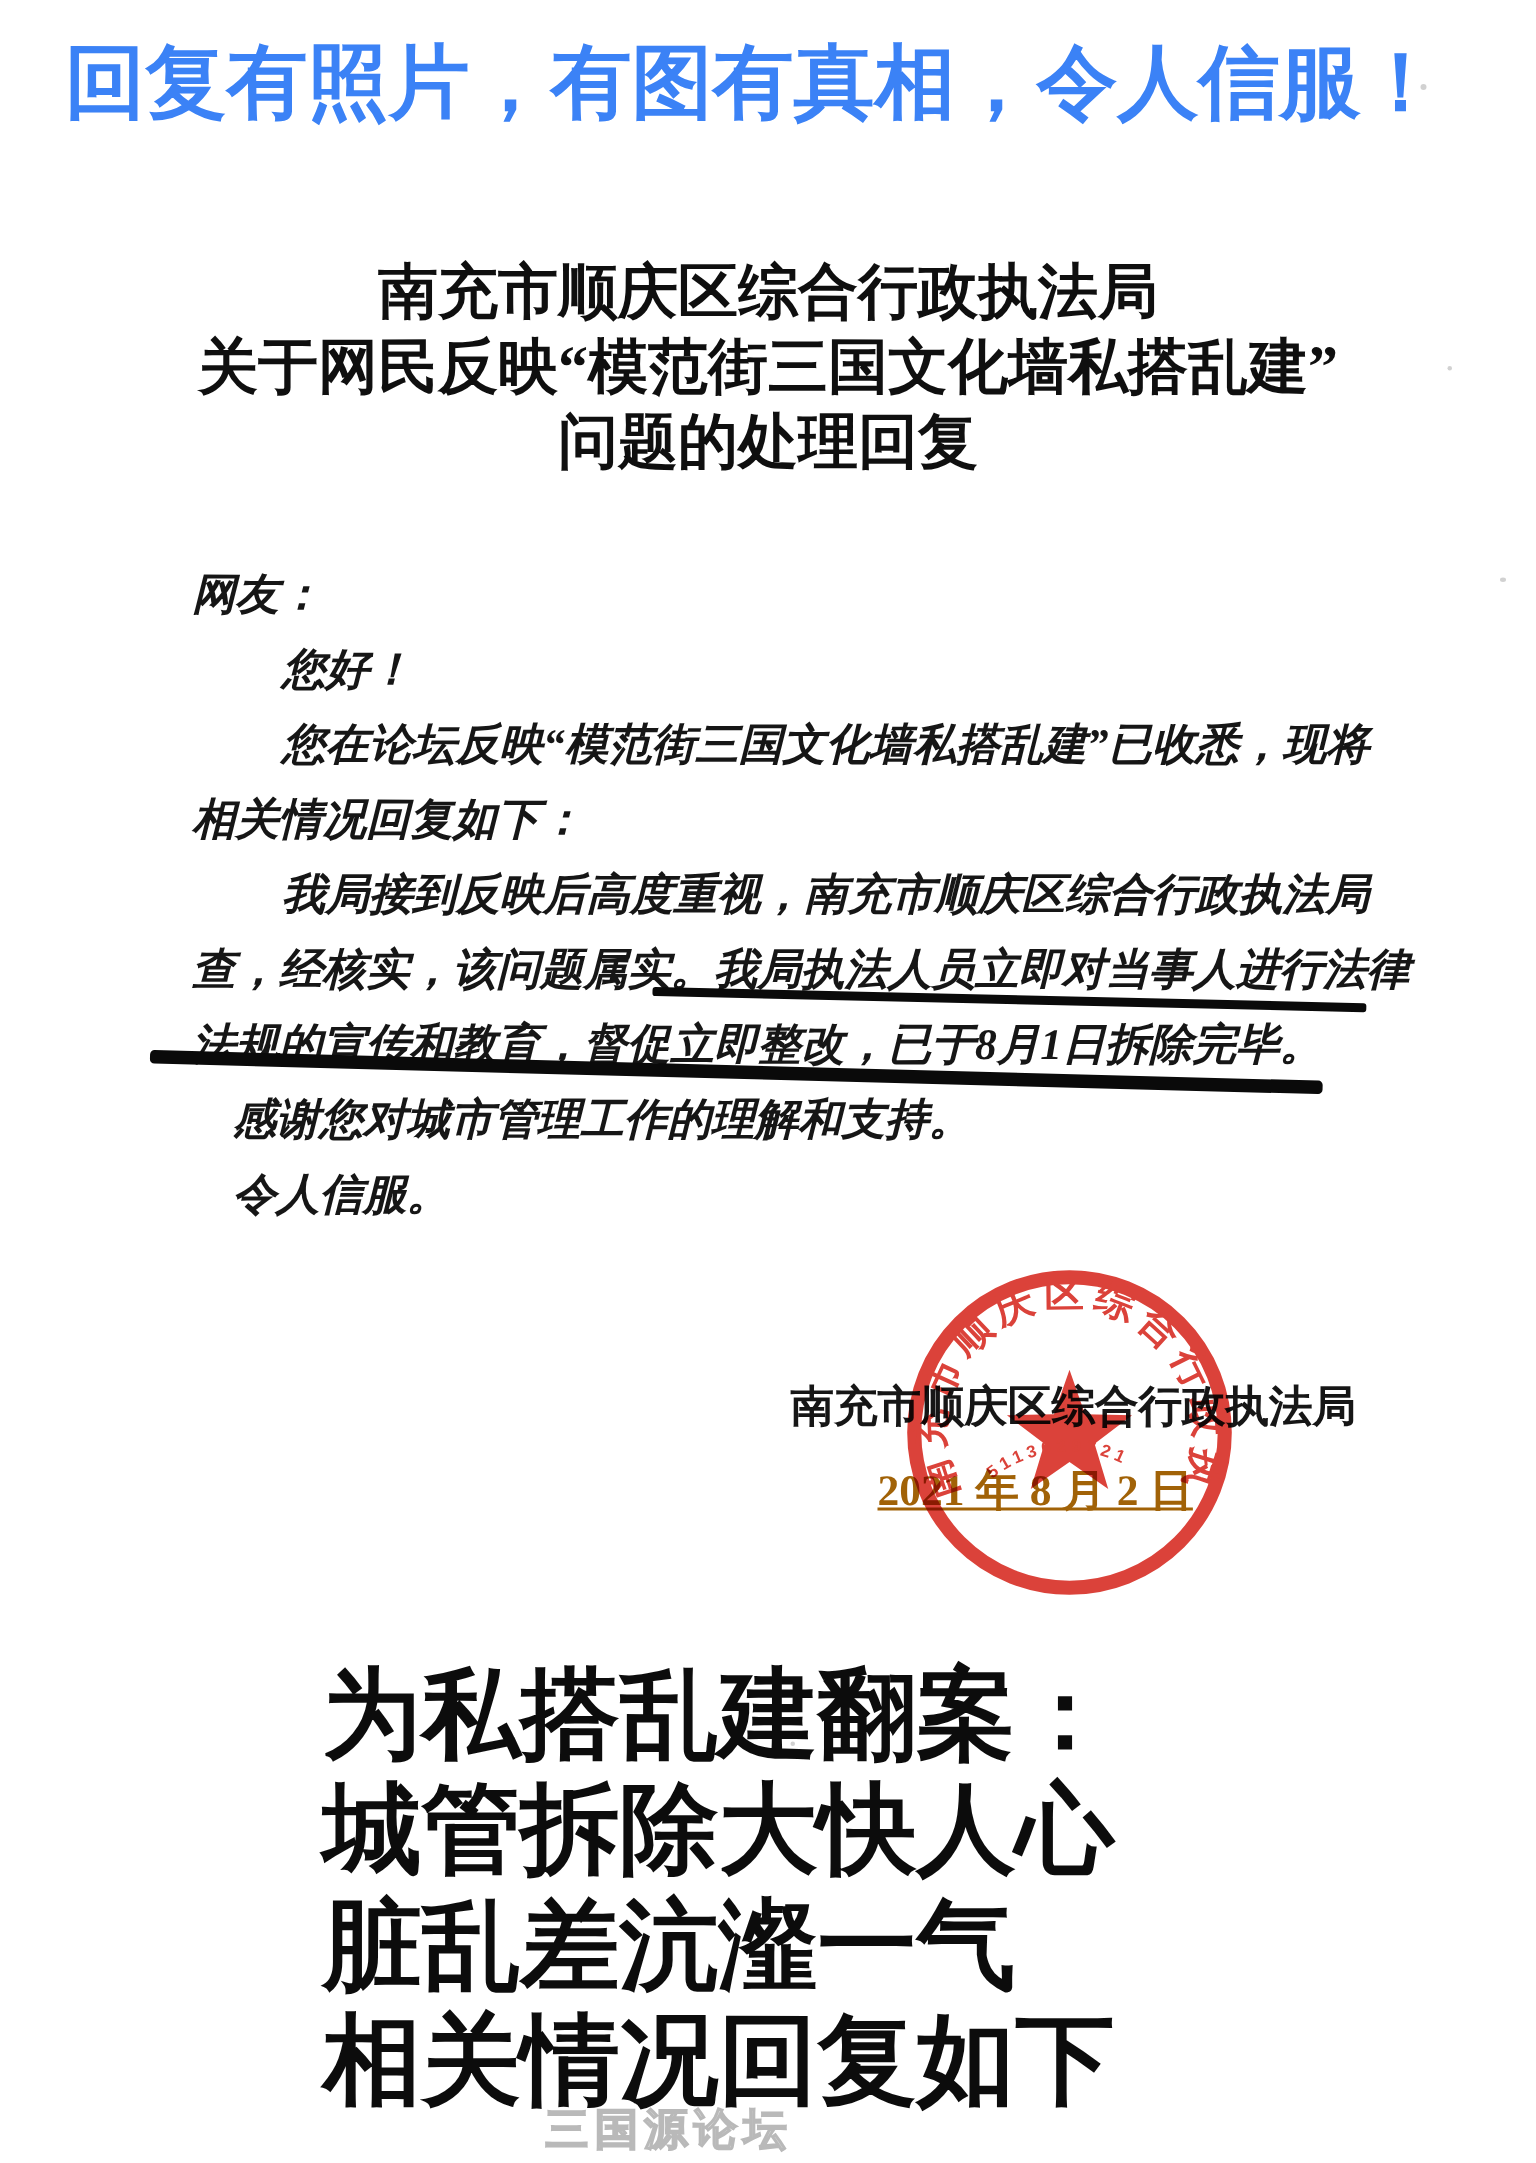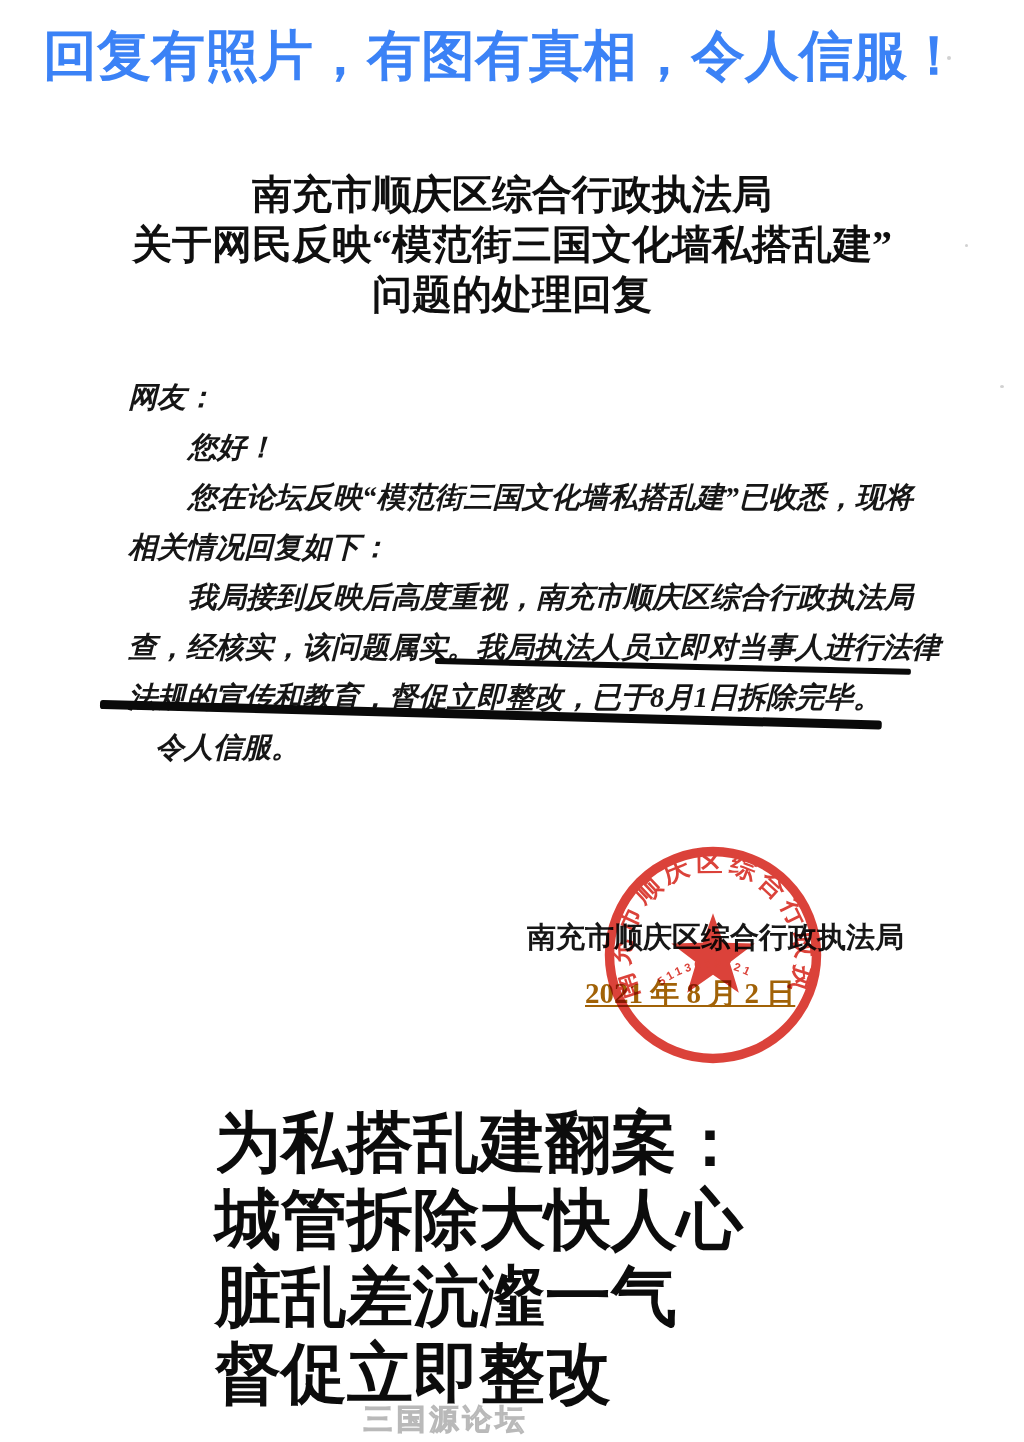--- a/index.html
+++ b/index.html
@@ -85,20 +85,21 @@
   </div>
 
   <div class="doc-body">
     <div class="line">网友：</div>
     <div class="line ind-b">您好！</div>
     <div class="line ind-b">您在论坛反映“模范街三国文化墙私搭乱建”已收悉，现将</div>
     <div class="line">相关情况回复如下：</div>
     <div class="line ind-b">我局接到反映后高度重视，南充市顺庆区综合行政执法局</div>
     <div class="line">查，经核实，该问题属实。我局执法人员立即对当事人进行法律</div>
     <div class="line">法规的宣传和教育，督促立即整改，已于8月1日拆除完毕。</div>
+    <div class="line ind-c">感谢您对城市管理工作的理解和支持。</div>
     <div class="line ind-c">令人信服。</div>
   </div>
 
   <div class="underline1"></div>
   <div class="underline2"></div>
 
   <div class="signature">南充市顺庆区综合行政执法局</div>
   <div class="doc-date">2021 年 8 月 2 日</div>
 
   <svg class="seal" viewBox="0 0 220 220">
@@ -114,21 +115,21 @@
     <text font-size="11" font-weight="bold" fill="#d6281e" letter-spacing="3" font-family="Liberation Sans, sans-serif">
       <textPath href="#sealBottomArc" startOffset="12">5113029721</textPath>
     </text>
   </svg>
 </div>
 
 <div class="commentary">
   <div>为私搭乱建翻案：</div>
   <div>城管拆除大快人心</div>
   <div>脏乱差沆瀣一气</div>
-  <div>督促立即整改</div>
+  <div>相关情况回复如下</div>
 </div>
 
 <div class="watermark">三国源论坛</div>
 
 <div class="speck sp1"></div>
 <div class="speck sp2"></div>
 <div class="speck sp3"></div>
 <div class="speck sp4"></div>
 
 </body></html>

